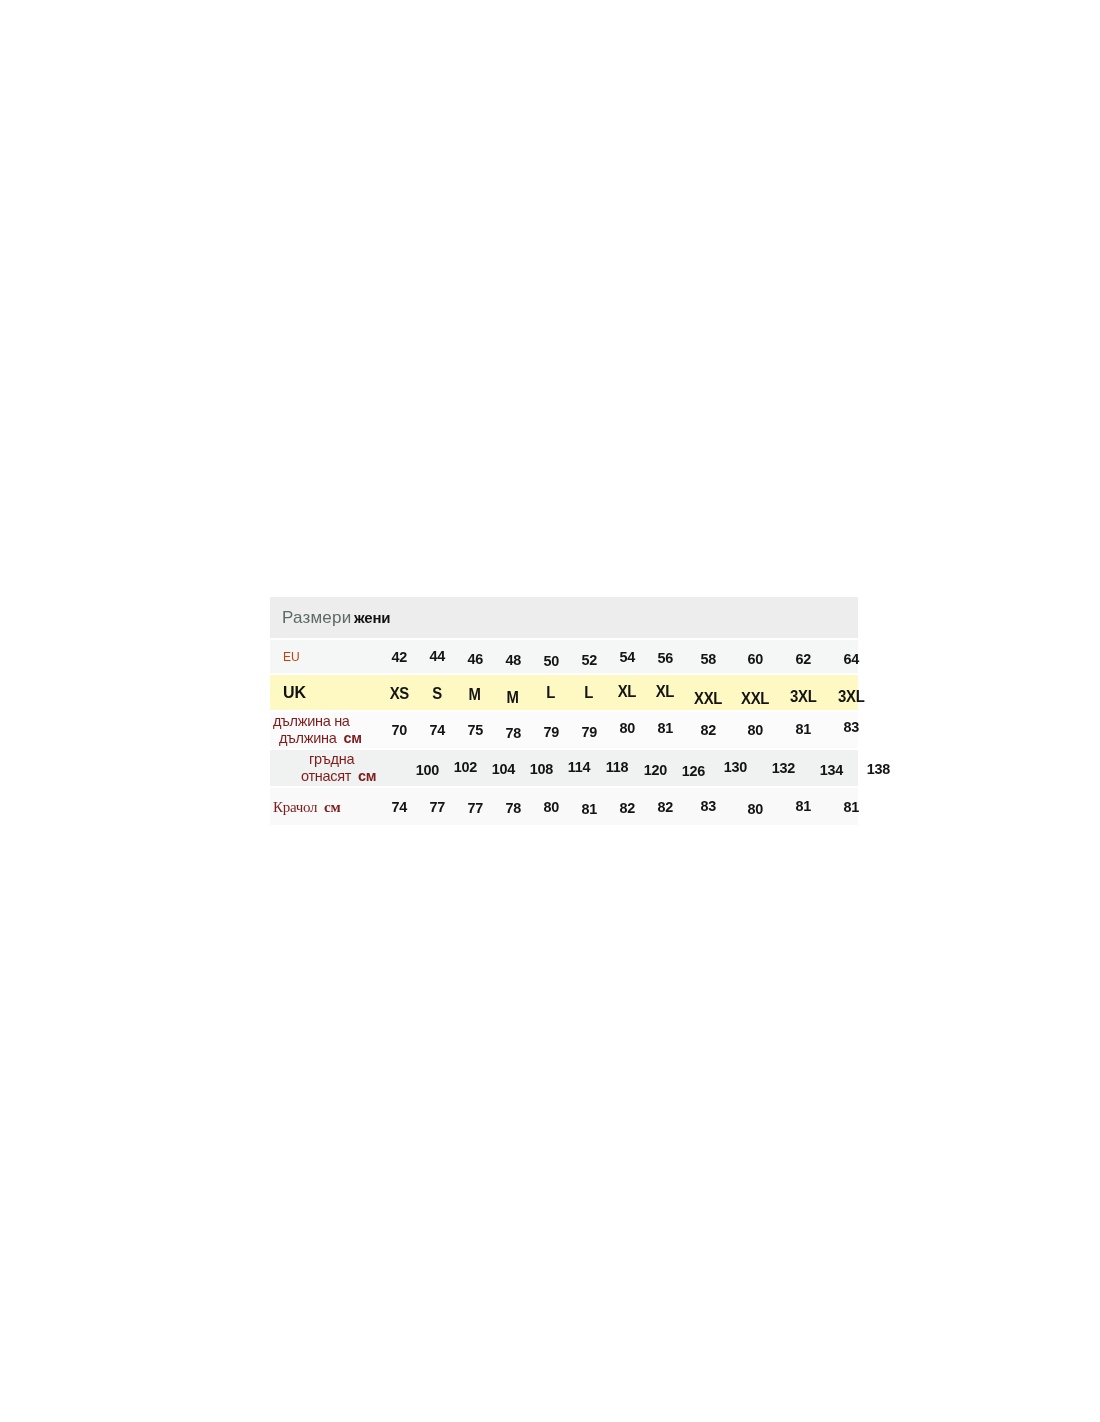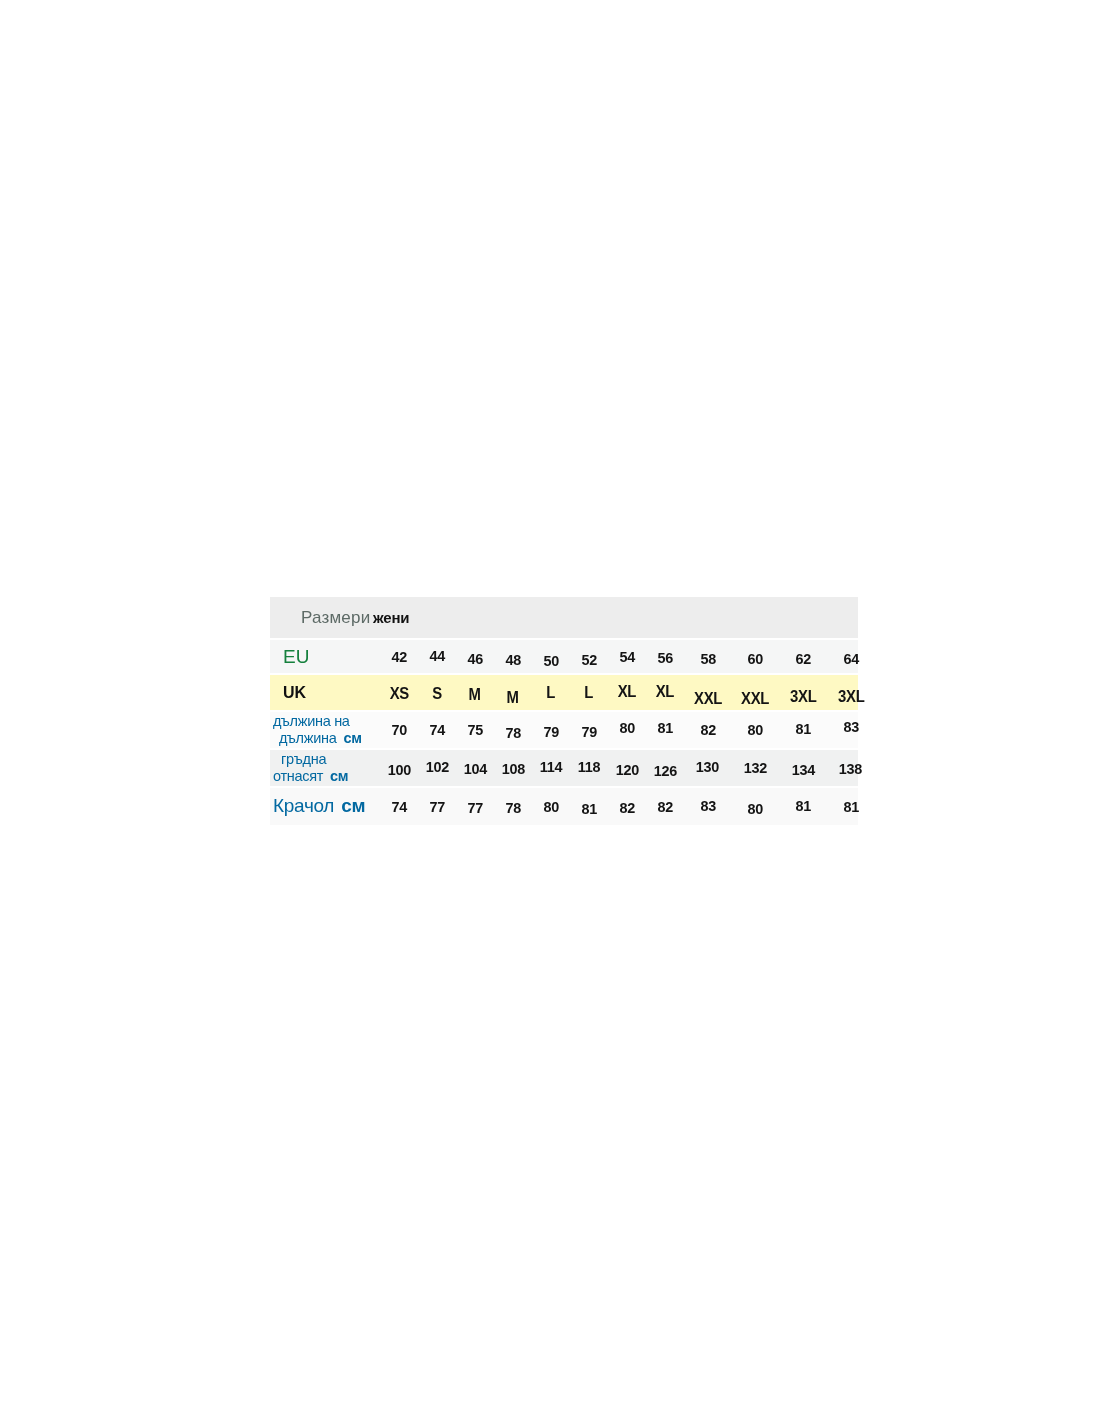--- a/index.html
+++ b/index.html
@@ -26,21 +26,20 @@
     box-sizing: border-box;
     border-bottom: 2px solid #ffffff;
   }
 
   
   .row-header {
     height: 43px;
     background: #ededed;
     display: flex;
     align-items: center;
-    padding-left: 19px;
   }
   .rt-title {
     flex: none;
     padding-left: 12px;
     width: 72px;
     font-size: 17px;
     color: #5d6a66;
     letter-spacing: 0.2px;
   }
   .note-wrap {
@@ -71,58 +70,58 @@
   .trow {
     display: grid;
     grid-template-columns: 93px repeat(8, 38px) repeat(4, 47.7px);
     align-items: center;
     box-sizing: border-box;
     border-bottom: 2px solid #ffffff;
   }
   .row-eu    { height: 35px; background: #f5f6f6; }
   .row-uk    { height: 37px; background: #fef9c3; }
   .row-len   { height: 38px; background: #fbfbfb; }
-  .row-chest { height: 38px; background: #f0f1f1; }
+  .row-chest { height: 38px; background: #f0f1f1; padding-left: 28px; }
   .row-leg   { height: 37px; background: #f9f9f9; border-bottom: none; }
 
   .cell {
     display: flex;
     justify-content: center;
     align-items: center;
     margin-left: 34px;
   }
   .val {
     display: inline-block;
     font-weight: 700;
     font-size: 15.5px;
     color: #141414;
     letter-spacing: -0.3px;
     white-space: nowrap;
   }
   .row-uk .val { font-size: 16px; }
 
   .rlabel { padding-left: 13px; }
-  .row-eu .rlabel { color: #15803d; font-size: 19px; font-weight: 400; }
+  .row-eu .rlabel { color: #c2410c; font-size: 12px; font-weight: 400; }
   .row-uk .rlabel { color: #101010; font-size: 16px; font-weight: 700; }
 
   .mlabel {
     display: flex;
     flex-direction: column;
     justify-content: center;
     padding-left: 3px;
     font-size: 14.5px;
-    color: #0369a1;
+    color: #7f1d1d;
     line-height: 1.2;
     letter-spacing: -0.3px;
     white-space: nowrap;
   }
   .mlabel .unit { font-weight: 700; margin-left: 7px; }
   .row-len   .l2 { padding-left: 6px; }
   .row-chest .l1 { padding-left: 8px; }
-  .row-leg   .l1 { font-size: 19px; }
+  .row-leg   .l1 { font-size: 15px; font-family: Liberation Serif, serif; }
 </style>
 </head>
 <body>
 
 <div class="size-table">
   <div class="row row-header">
     <span class="rt-title">Размери</span>
     <span class="audience">жени</span>
   </div>
   <div id="rows-container">

